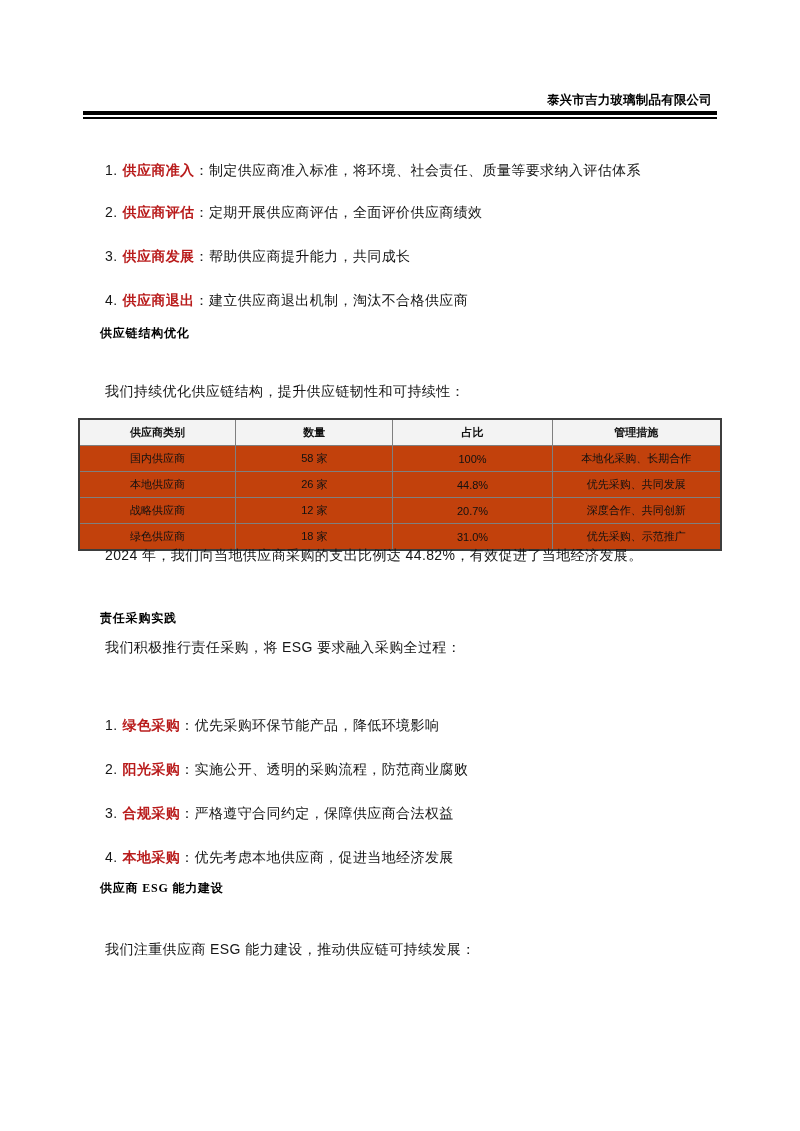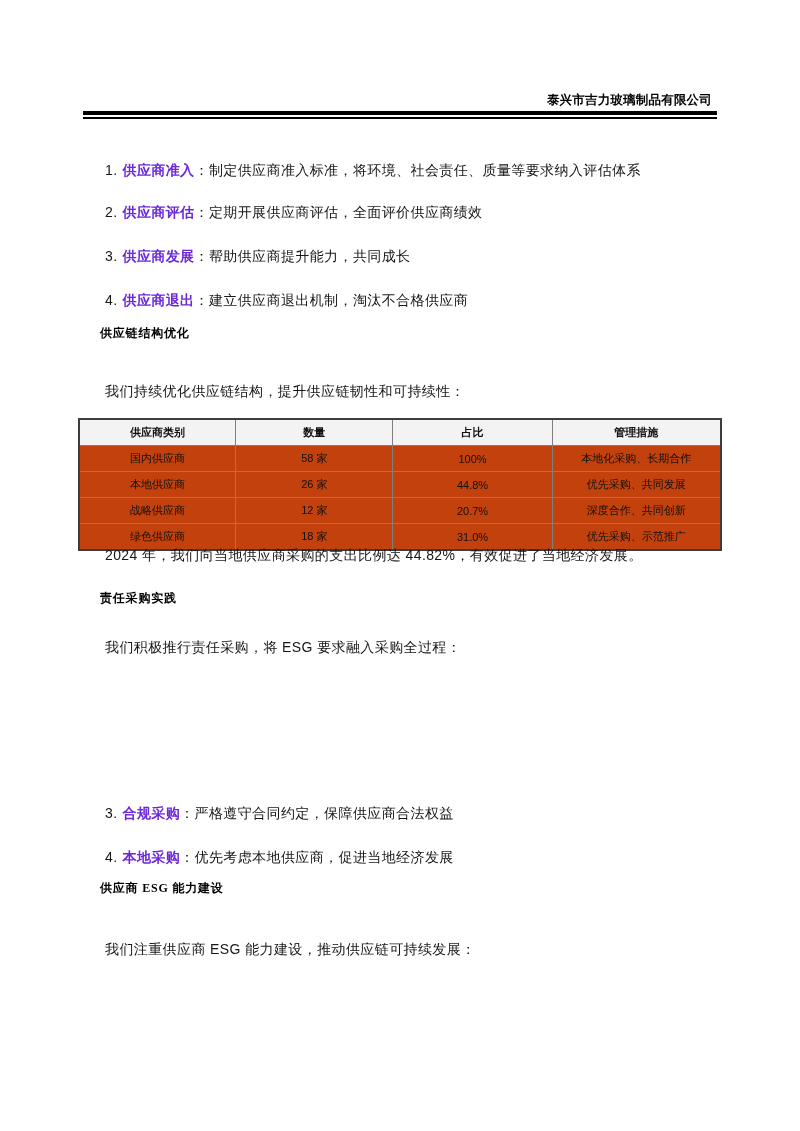--- a/index.html
+++ b/index.html
@@ -34,37 +34,37 @@
   .body-text, .li {
     position: absolute;
     left: 105px;
     font-size: 14px;
     letter-spacing: 0.4px;
     line-height: 20px;
     white-space: nowrap;
     color: #161616;
   }
   .li .num { margin-right: 5px; }
-  .li .lbl { font-weight: 700; color: #6d28d9; }
+  .li .lbl { font-weight: 700; color: #b91c1c; }
 
   .heading {
     position: absolute;
     left: 100px;
     font-size: 12px;
     font-weight: 700;
     color: #000;
     letter-spacing: 0.8px;
     white-space: nowrap;
   }
 
   .l1-0 { top: 160px; } .l1-1 { top: 202px; } .l1-2 { top: 246px; } .l1-3 { top: 290px; }
   .h1   { top: 325px; }
   .p1   { top: 381px; }
   .p2   { top: 545px; }
-  .h2   { top: 590px; }
+  .h2   { top: 610px; }
   .p3   { top: 637px; }
   .l2-0 { top: 715px; } .l2-1 { top: 759px; } .l2-2 { top: 803px; } .l2-3 { top: 847px; }
   .h3   { top: 880px; font-family: Liberation Serif, serif; }
   .p4   { top: 939px; }
 
   
   .stable {
     position: absolute;
     top: 418px;
     left: 78px;
@@ -156,20 +156,22 @@
         <td>优先采购、示范推广</td>
       </tr>
     </tbody>
   </table>
 
   <div class="body-text p2">2024 年，我们向当地供应商采购的支出比例达 44.82%，有效促进了当地经济发展。</div>
 
   <div class="heading h2">责任采购实践</div>
   <div class="body-text p3">我们积极推行责任采购，将 ESG 要求融入采购全过程：</div>
 
+  <div class="li l2-0"><span class="num">1.</span><span class="lbl">绿色采购</span><span class="txt">：优先采购环保节能产品，降低环境影响</span></div>
+  <div class="li l2-1"><span class="num">2.</span><span class="lbl">阳光采购</span><span class="txt">：实施公开、透明的采购流程，防范商业腐败</span></div>
   <div class="li l2-2"><span class="num">3.</span><span class="lbl">合规采购</span><span class="txt">：严格遵守合同约定，保障供应商合法权益</span></div>
   <div class="li l2-3"><span class="num">4.</span><span class="lbl">本地采购</span><span class="txt">：优先考虑本地供应商，促进当地经济发展</span></div>
 
   <div class="heading h3">供应商 ESG 能力建设</div>
   <div class="body-text p4">我们注重供应商 ESG 能力建设，推动供应链可持续发展：</div>
 
 
 </div>
 
 </body></html>

